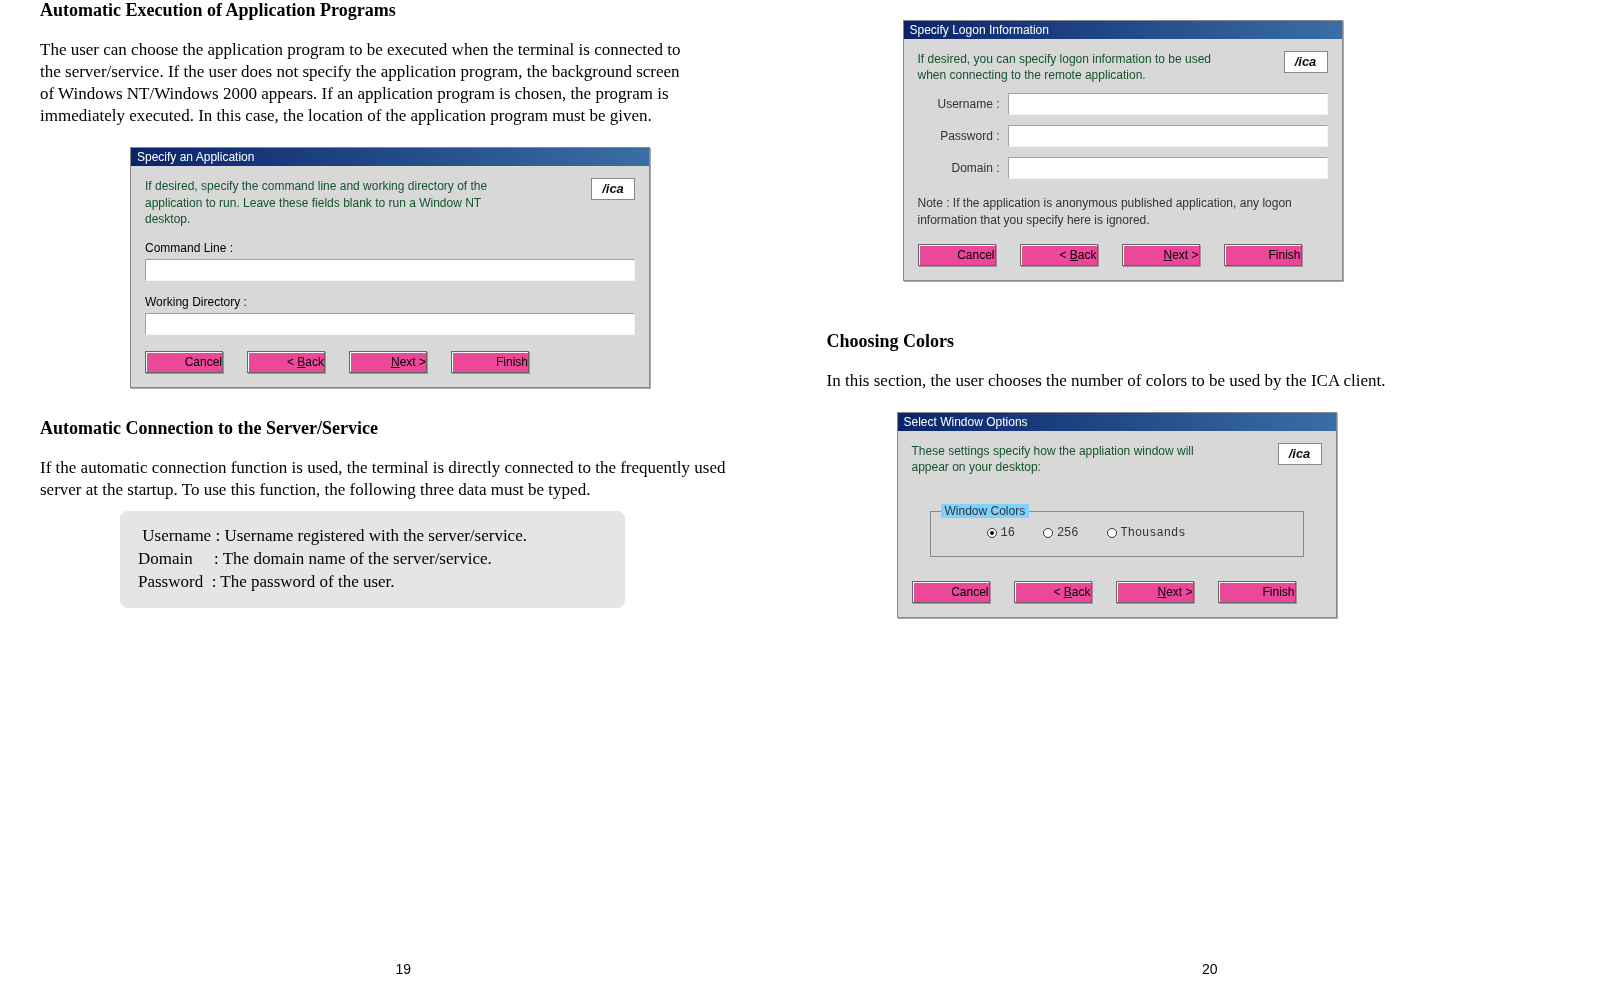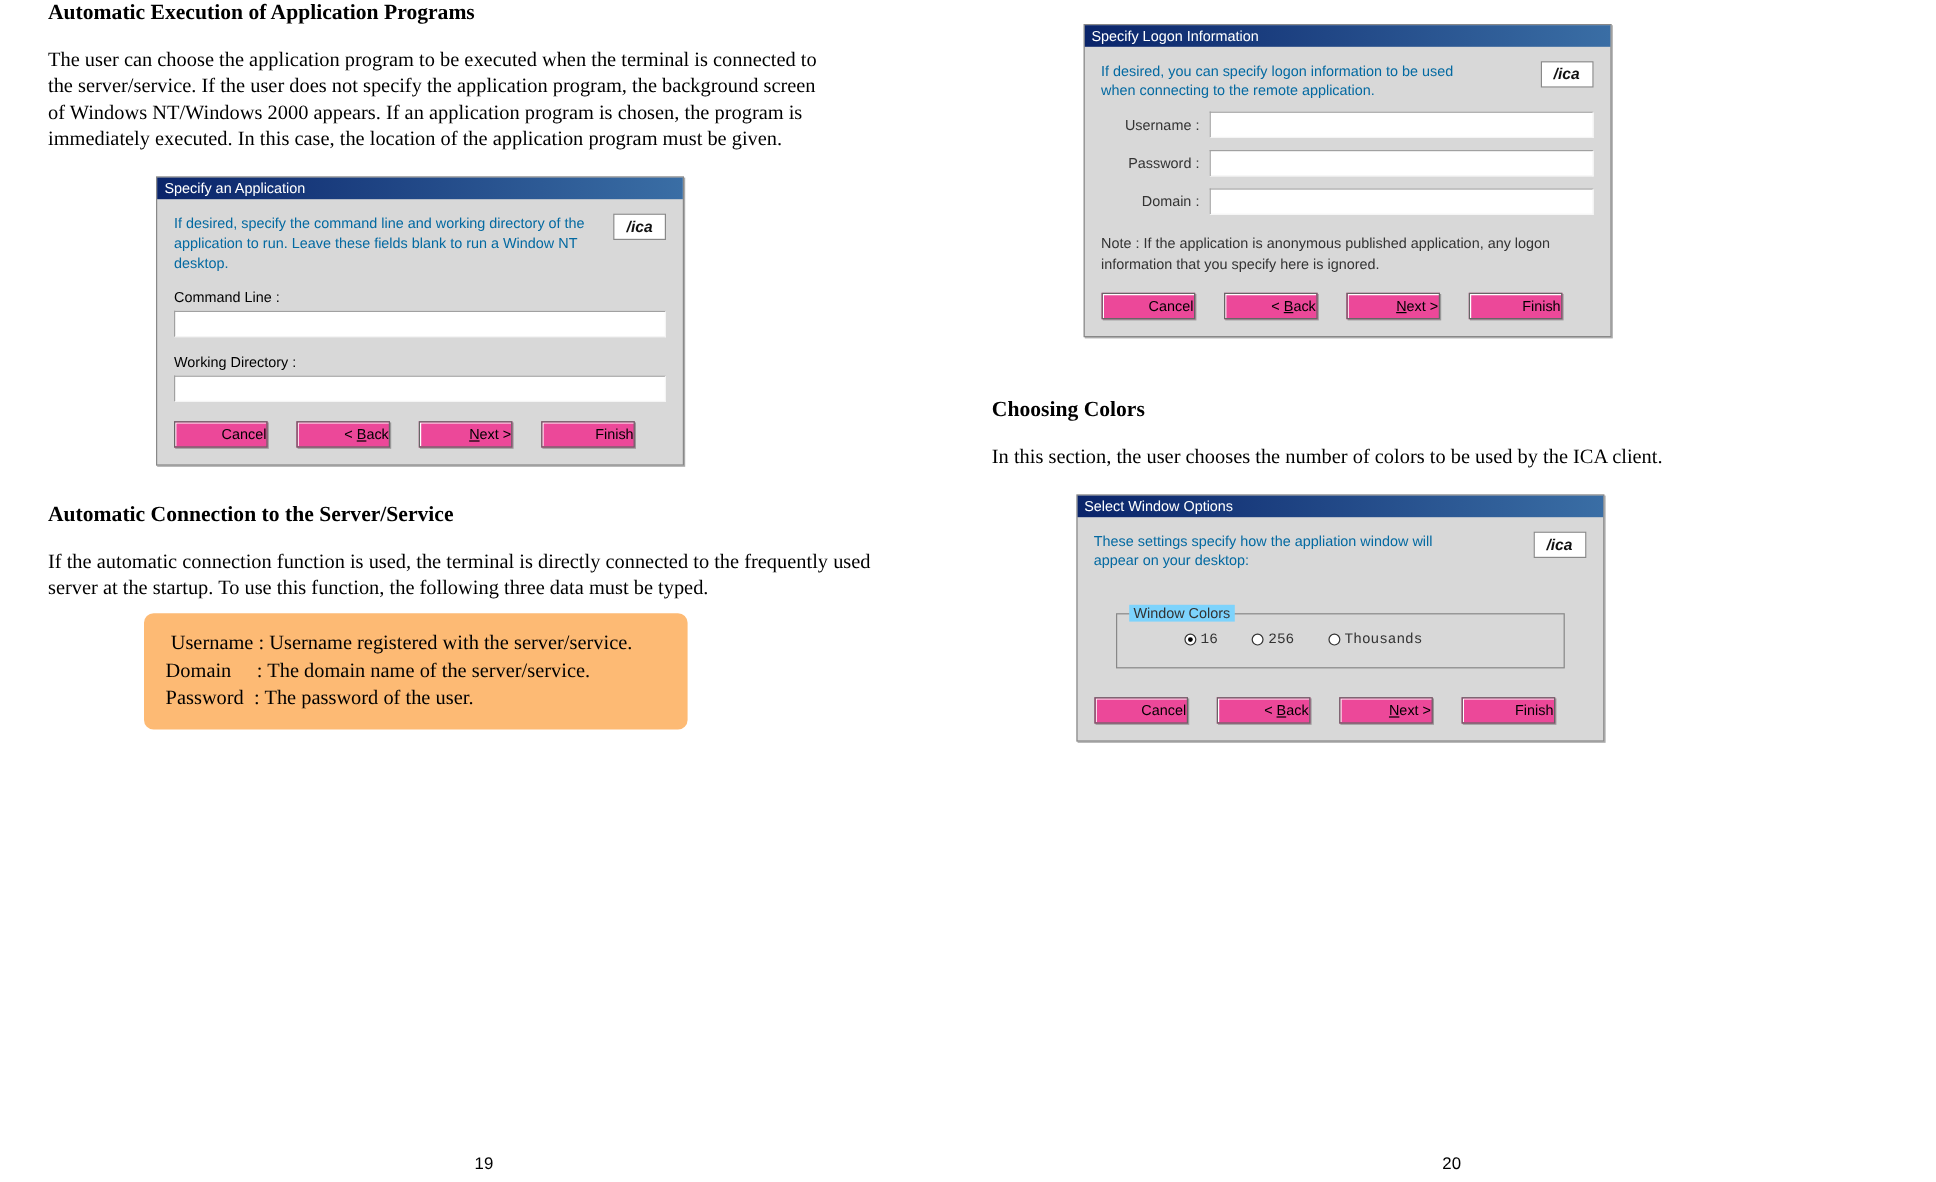--- a/index.html
+++ b/index.html
@@ -27,41 +27,41 @@
       font-size: 17px;
       line-height: 1.3;
       margin-bottom: 10px;
       max-width: 650px;
     }
 
     
     .dialog {
       border: 1px solid #888;
       background: #d8d8d8;
-      width: 440px;
+      width: 520px;
       margin: 20px 0 30px 90px;
       box-shadow: 1px 1px 0 #aaa;
     }
     .dialog-right { margin-left: 0; }
     .title-bar {
       background: linear-gradient(to right, #0a246a, #3a6ea5);
       color: #fff;
       font-family: Arial, Helvetica, sans-serif;
       font-size: 12px;
       padding: 2px 6px;
       height: 18px;
     }
     .dlg-body {
       position: relative;
       padding: 12px 14px 14px 14px;
     }
     .dlg-text {
       font-family: Arial, Helvetica, sans-serif;
       font-size: 12px;
-      color: #0369a1;
+      color: #14532d;
       line-height: 1.35;
       max-width: 370px;
     }
     .ica-logo {
       position: absolute;
       right: 14px;
       top: 12px;
       width: 44px;
       height: 22px;
       background: #fff;
@@ -168,24 +168,24 @@
     .radio.checked::after {
       content: "";
       width: 4px; height: 4px;
       background: #000;
       border-radius: 50%;
       position: absolute;
       top: 2px; left: 2px;
     }
 
     .info-box {
-      background: #fdba74;
+      background: #e5e5e5;
       border-radius: 8px;
       padding: 14px 18px;
-      width: 453px;
+      width: 505px;
       margin-left: 80px;
       font-size: 17px;
       line-height: 1.35;
     }
     .info-row { white-space: pre; }
 
     .page-num {
       position: absolute;
       bottom: 8px;
       left: 50%;

